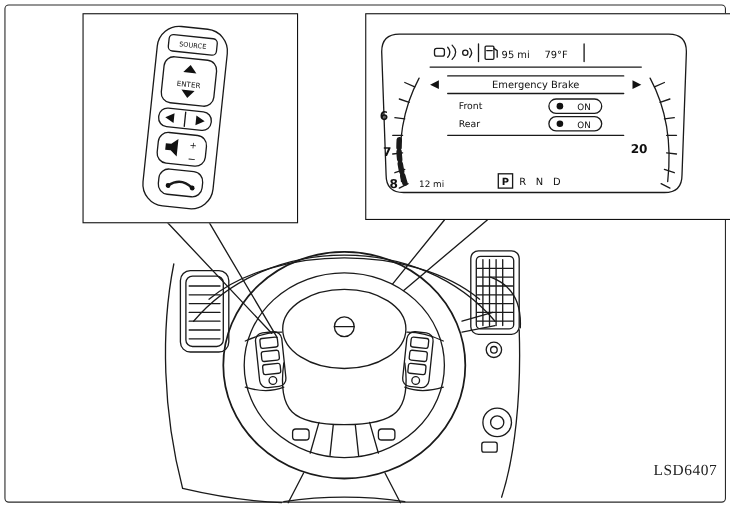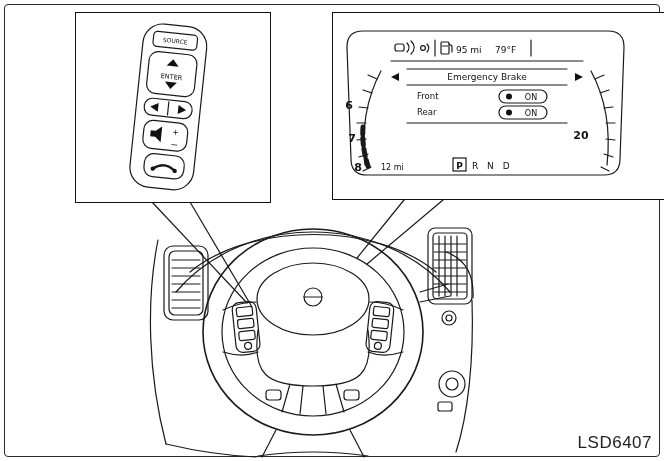--- a/index.html
+++ b/index.html
@@ -3,22 +3,22 @@
 <meta charset="utf-8">
 <style>
   * { margin:0; padding:0; box-sizing:border-box; }
   body { background:#ffffff; font-family:"DejaVu Sans", sans-serif; }
   .page { position:relative; width:664px; height:461px; background:#fff; overflow:hidden; }
   .frame { position:absolute; inset:4px; border:1.5px solid #2a2a2a; border-radius:4px; }
   .scene { position:absolute; left:0; top:0; }
   .callout { position:absolute; background:#fff; border:1.4px solid #111; }
   #callout-switches { left:75px; top:12px; width:196px; height:191px; }
   #callout-cluster  { left:332px; top:12px; width:356px; height:188px; }
-  .figure-code { position:absolute; right:12px; bottom:8px; font-size:17px; color:#222;
-                 font-family:Liberation Sans, sans-serif; letter-spacing:0.5px; }
+  .figure-code { position:absolute; right:12px; bottom:24px; font-size:14px; color:#222;
+                 font-family:Liberation Serif, serif; letter-spacing:0.5px; }
   svg { display:block; }
   svg text { fill:#111; stroke:none; font-family:"DejaVu Sans", sans-serif; }
 </style>
 </head>
 <body>
 
 <div class="page">
   <div class="frame"></div>
 
   <svg class="scene" width="664" height="461" viewBox="0 0 664 461">

